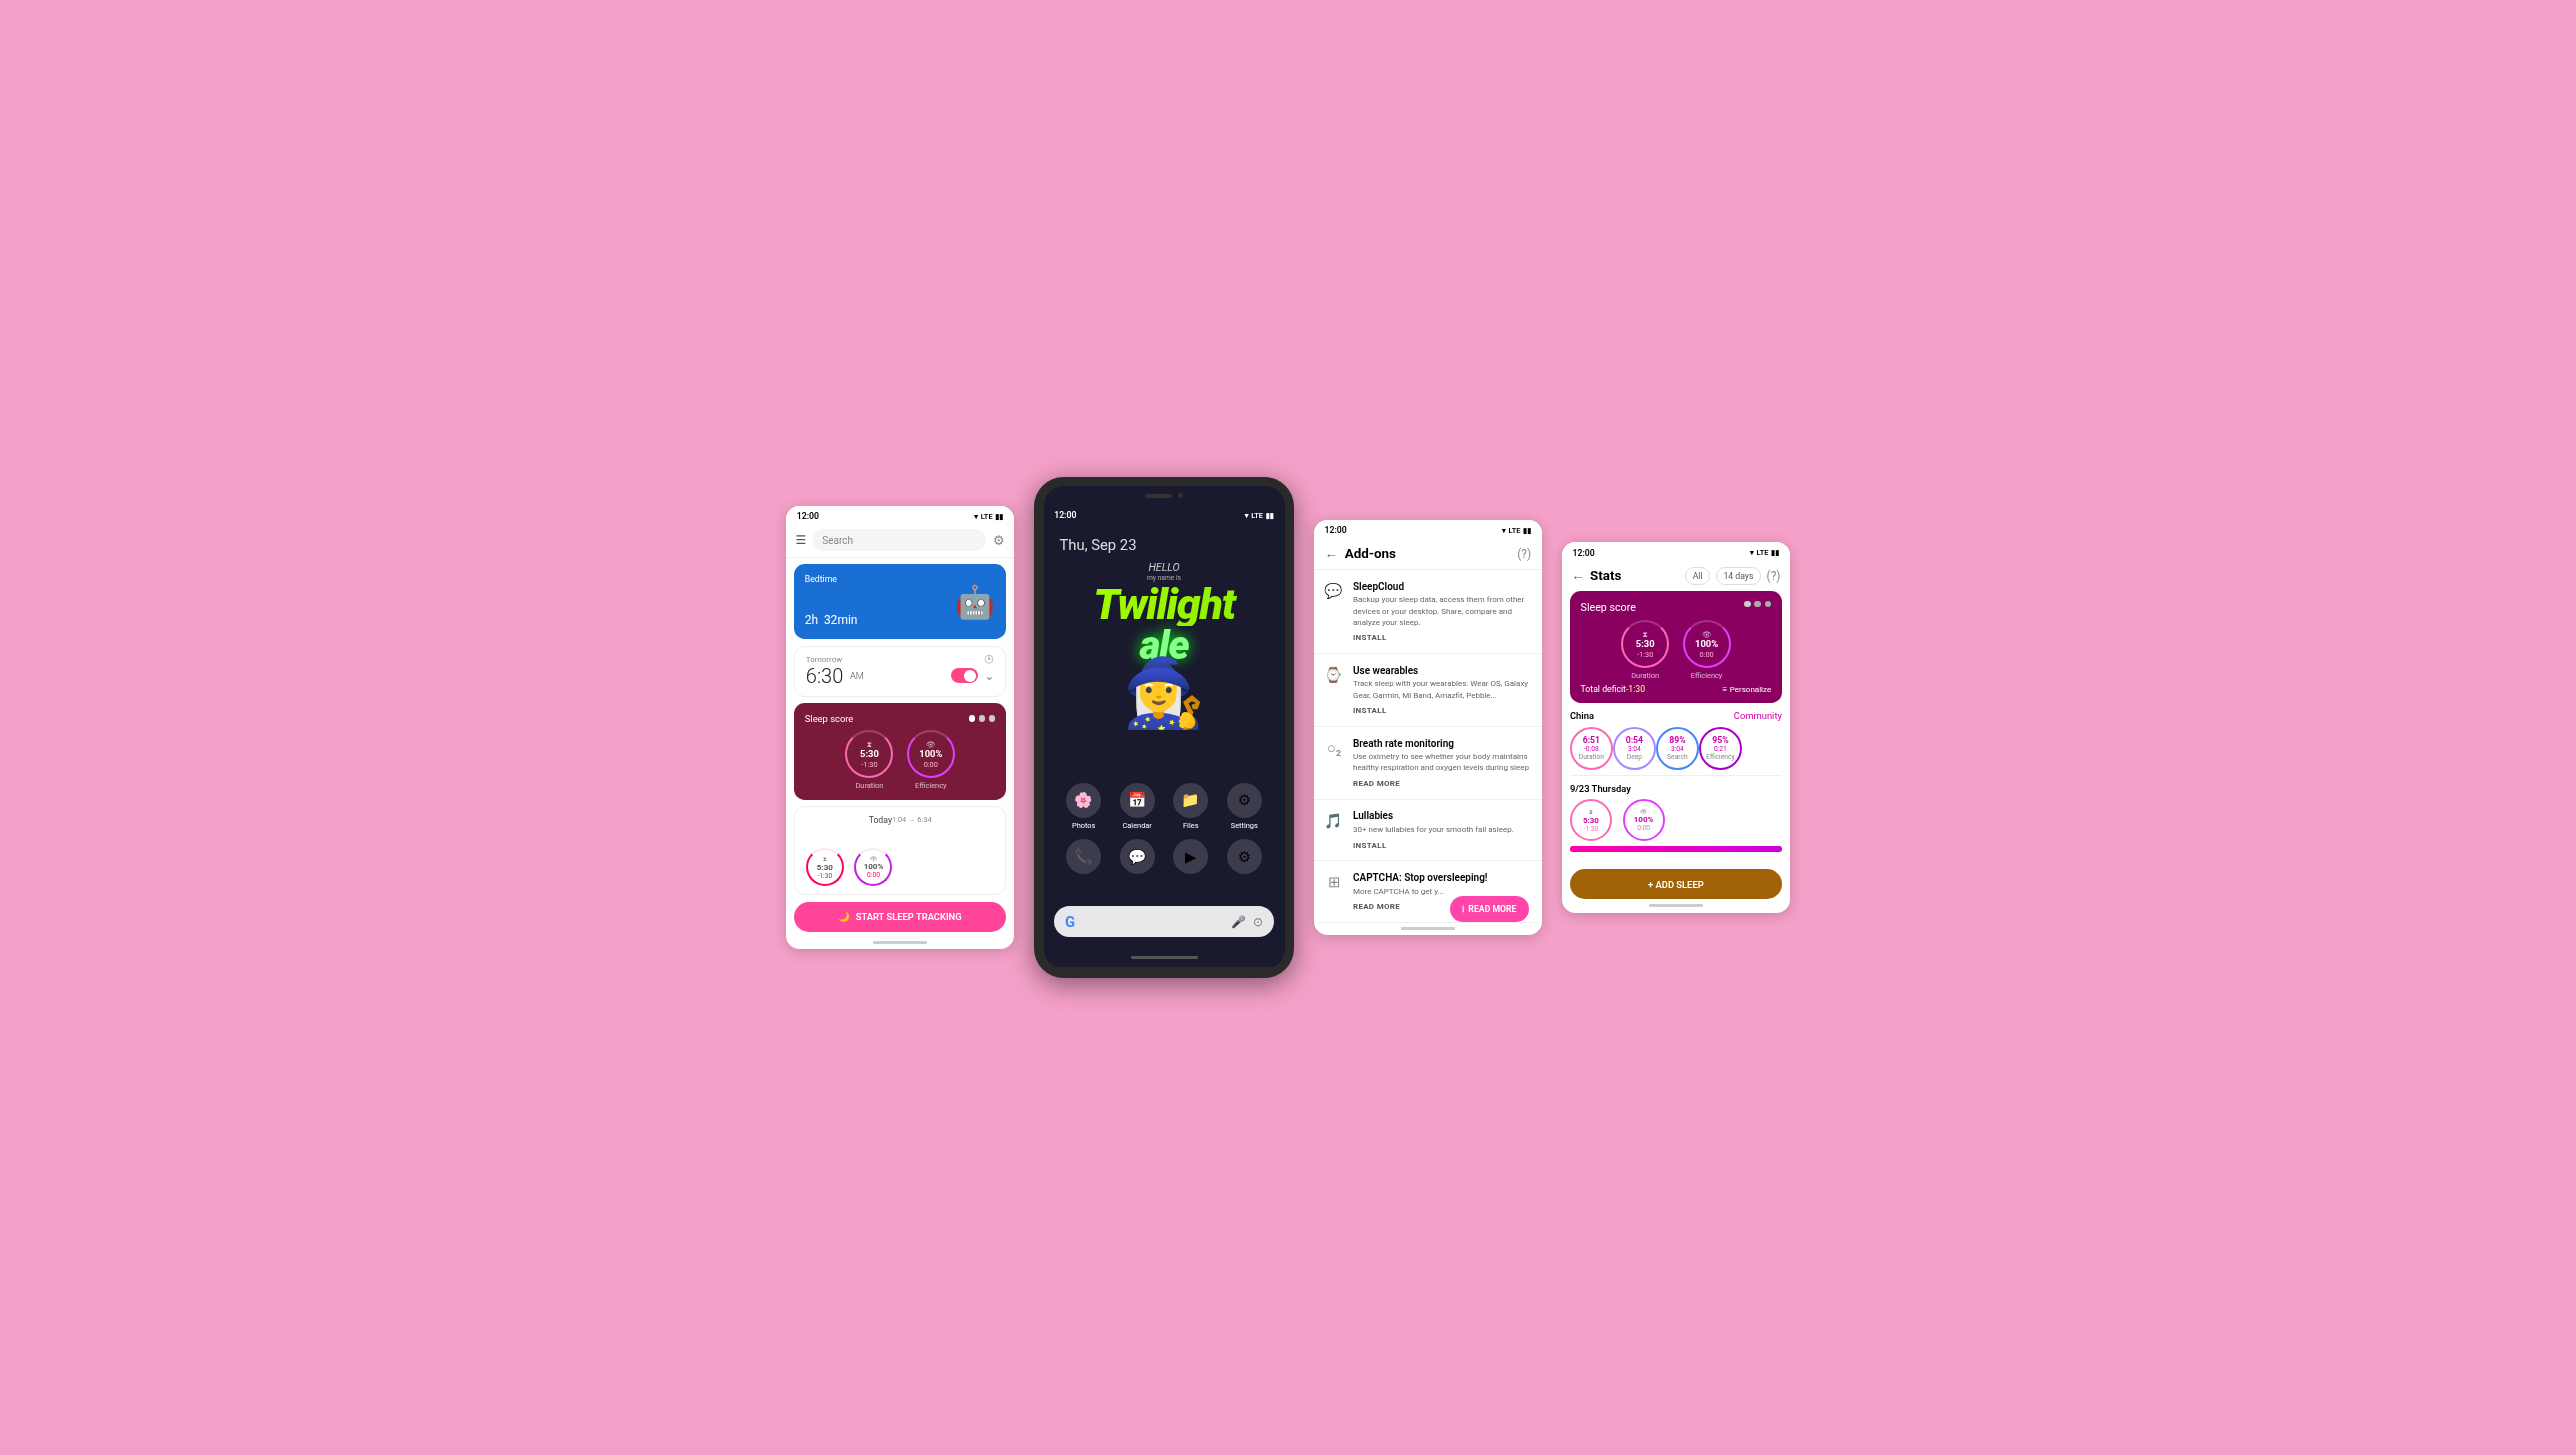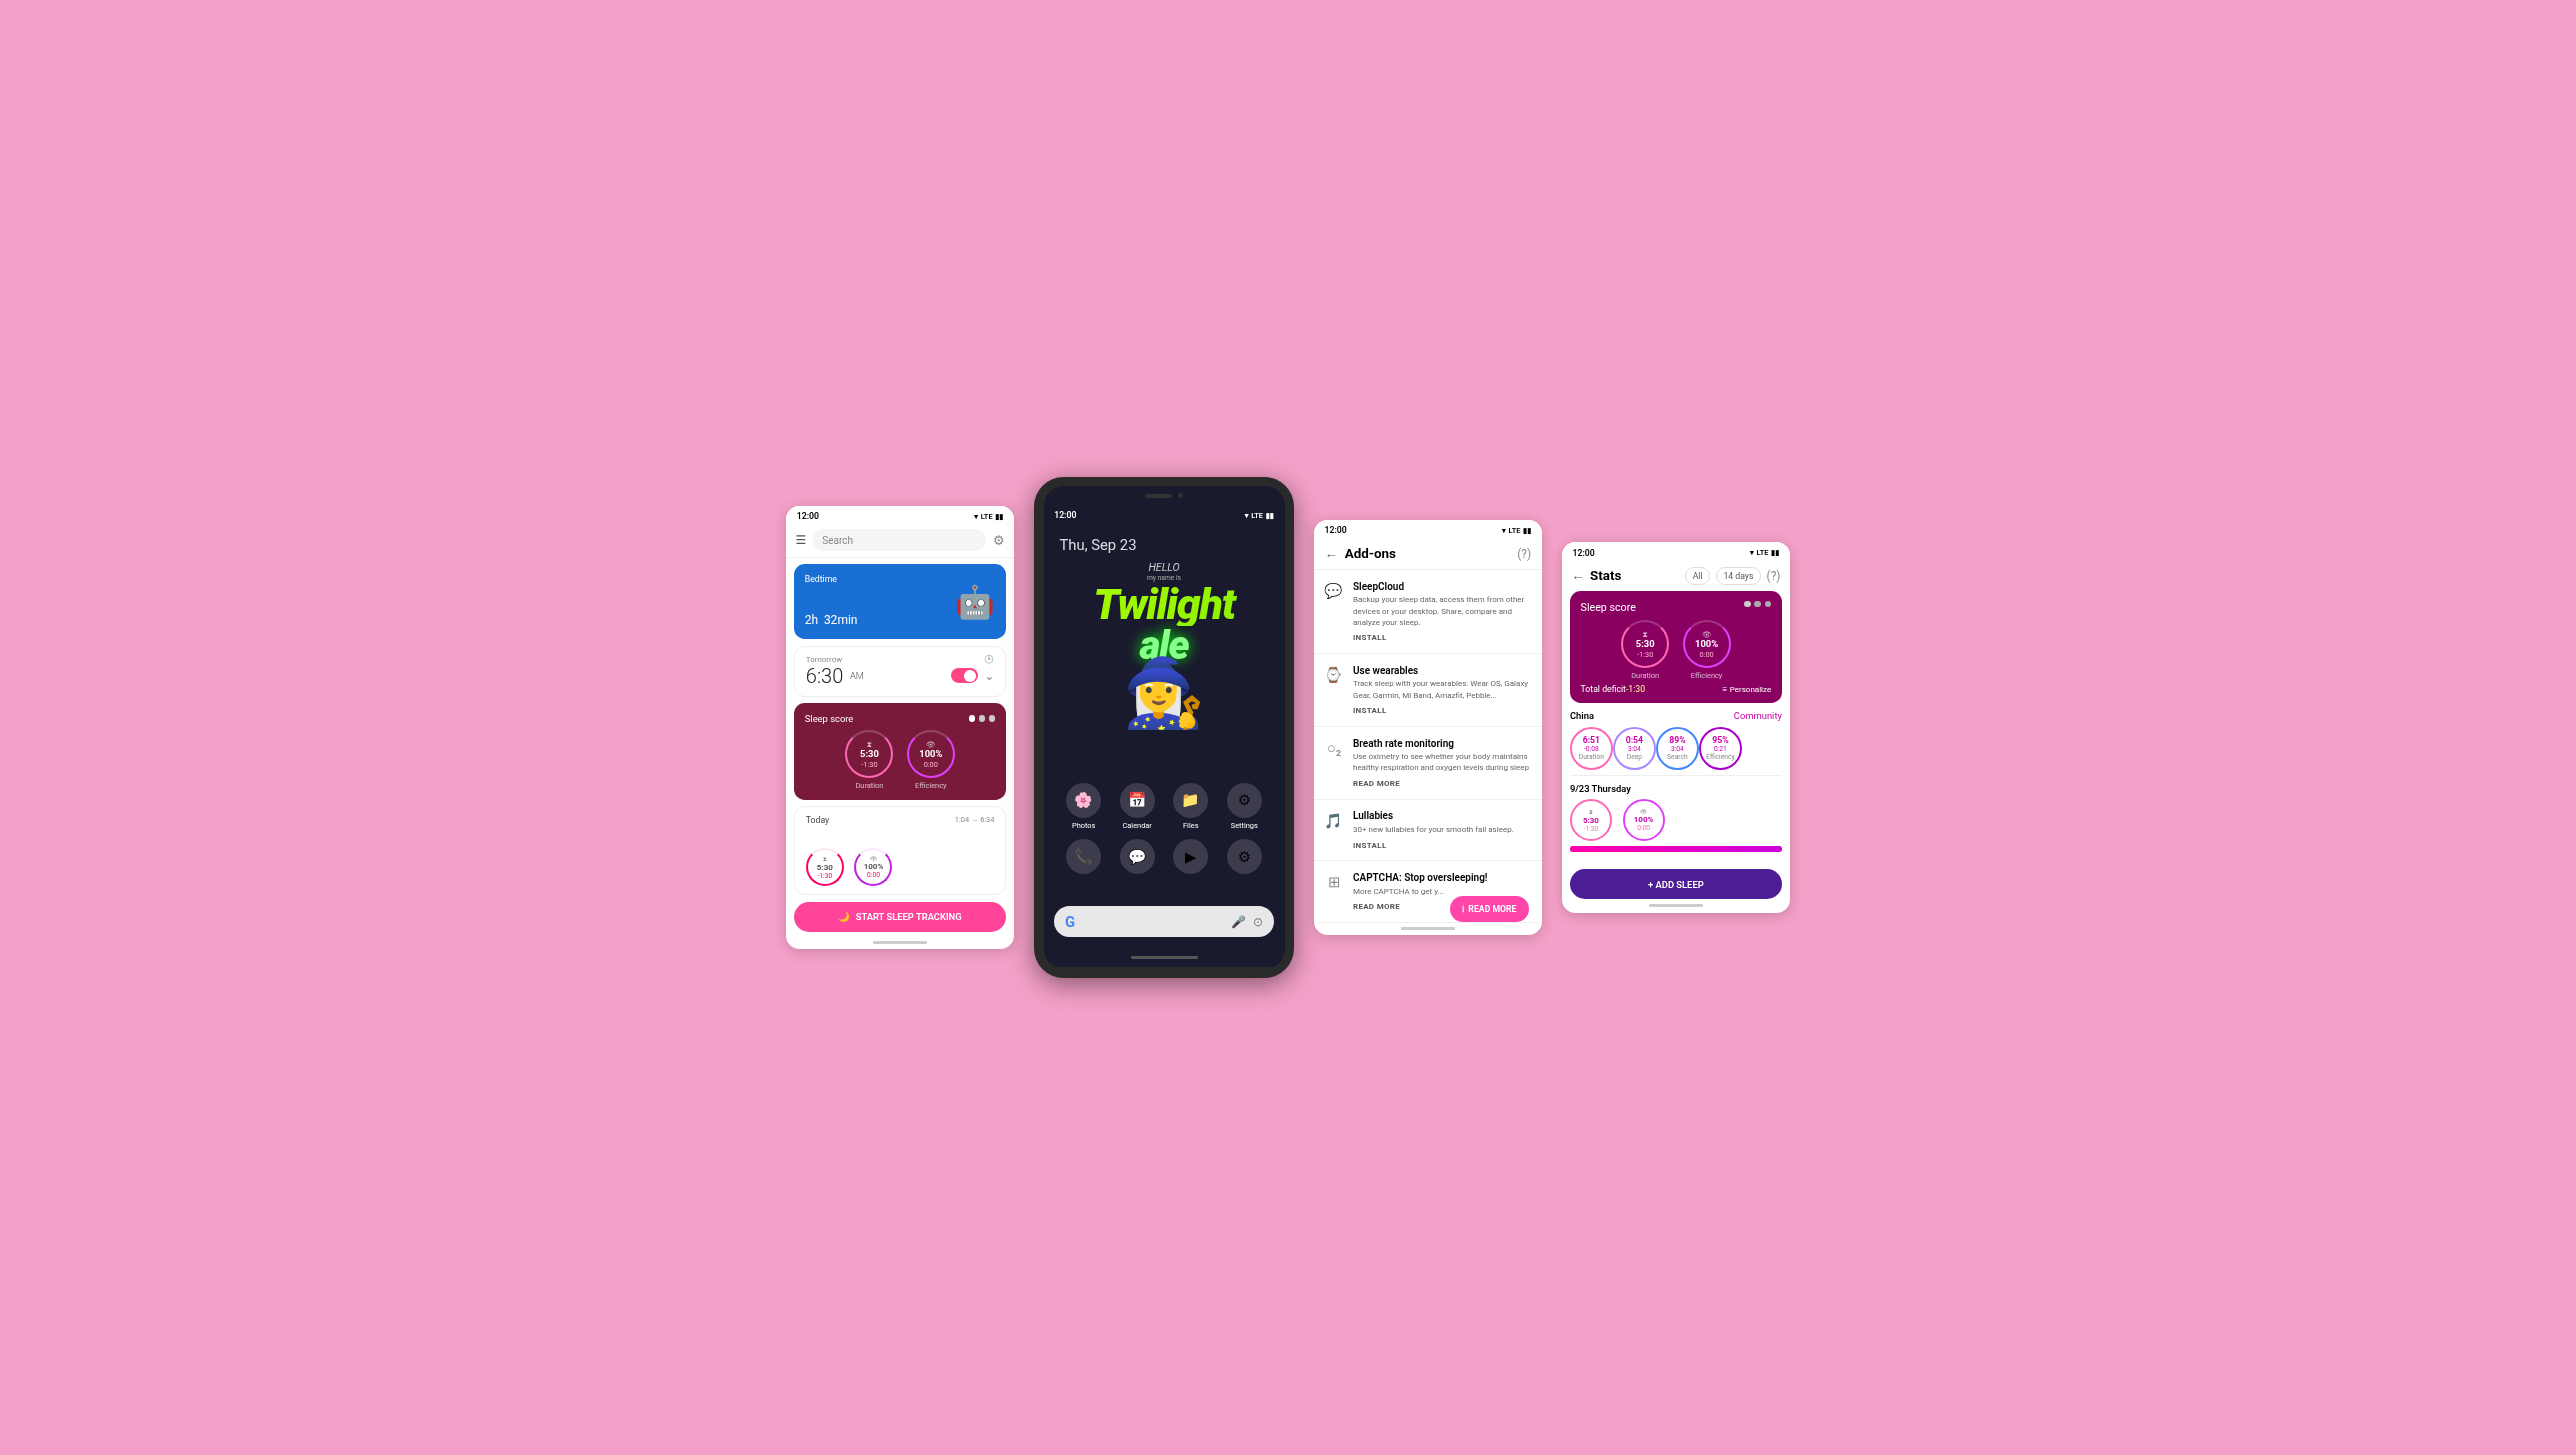--- a/index.html
+++ b/index.html
@@ -128,21 +128,21 @@
     .circle-value { font-size: 9.4px; font-weight: 700; color: #fff; line-height: 1.1; }
     .circle-sub { font-size: 7.4px; color: #ffb3d1; }
     .circle-label { font-size: 7.4px; color: rgba(255,255,255,0.7); }
 
     .s1-today-card {
       margin: 0 8px 6.7px;
       border: 0.7px solid #eee;
       border-radius: 10.7px;
       padding: 8px 10.7px;
     }
-    .s1-today-header { display: flex; justify-content: space-between; font-size: 8.7px; color: #444; margin-bottom: 23px; }
+    .s1-today-header { display: flex; justify-content: center; font-size: 8.7px; color: #444; margin-bottom: 23px; }
     .s1-today-time { font-size: 7.4px; color: #888; }
     .s1-today-circles { display: flex; gap: 10.7px; }
     .circle-ring-sm {
       width: 38px; height: 38px;
       border-radius: 50%;
       border: 2px solid rgba(240,100,160,0.3);
       display: flex;
       flex-direction: column;
       align-items: center;
       justify-content: center;
@@ -337,21 +337,21 @@
     .s4-thu-circles { display: flex; gap: 10.7px; }
     .s4-thu-bar {
       margin: 5.4px 0;
       height: 5.4px;
       background: linear-gradient(90deg, #ff00aa, #cc00dd);
       border-radius: 2.7px;
     }
 
     .s4-add-sleep-btn {
       margin: 5.4px 8px;
-      background: #4c1d95;
+      background: #a16207;
       border-radius: 19px;
       padding: 9.4px;
       color: #fff;
       text-align: center;
       font-size: 9.4px;
       font-weight: 600;
       display: flex;
       align-items: center;
       justify-content: center;
       gap: 5.4px;

